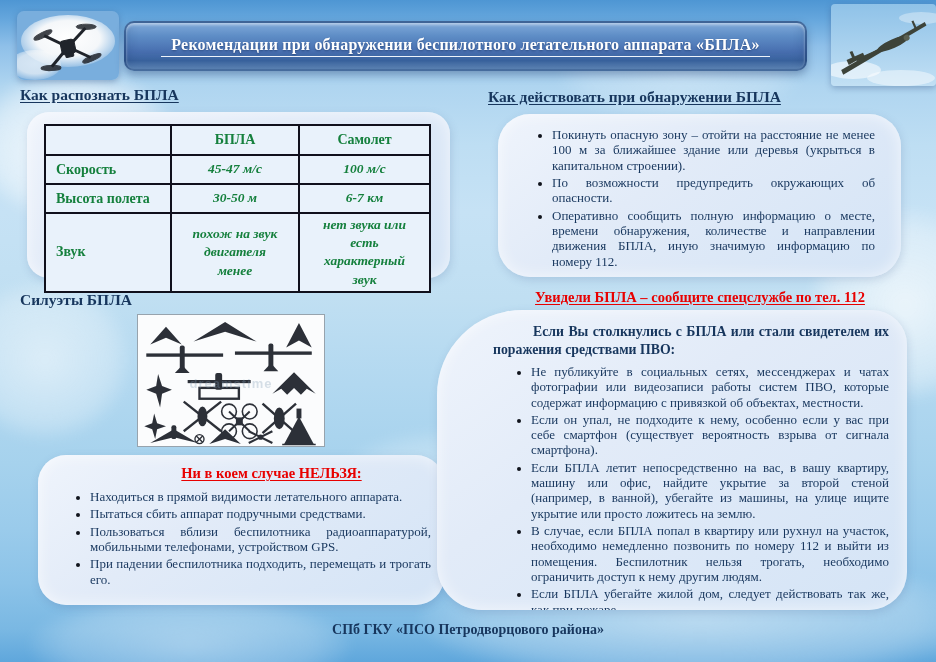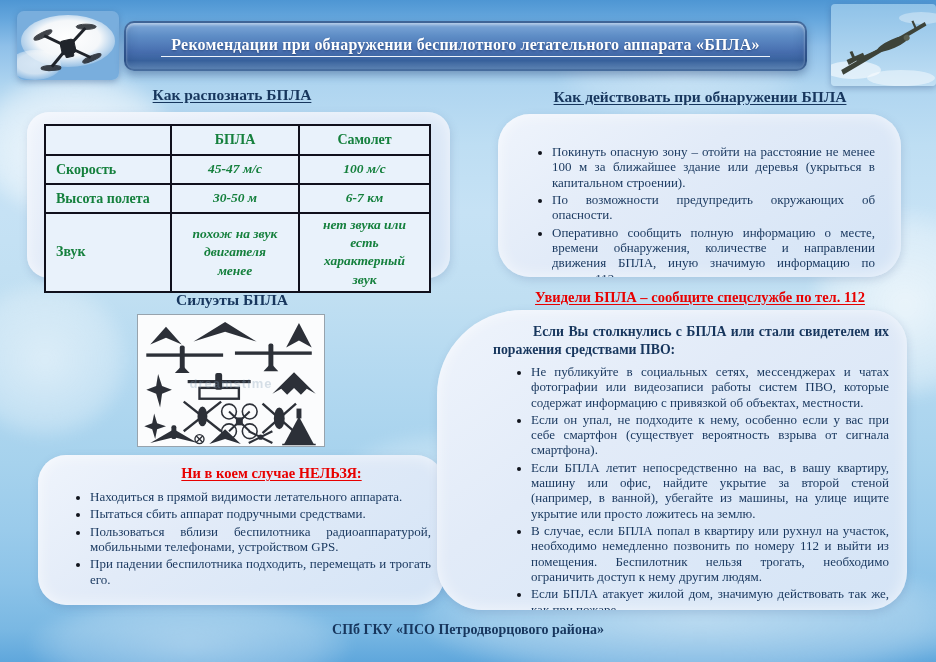--- a/index.html
+++ b/index.html
@@ -21,42 +21,42 @@
   .plane-photo{left:831px;top:4px;width:105px;height:82px;border-radius:4px;}
   
   .banner{position:absolute;left:124px;top:21px;width:683px;height:50px;border-radius:10px;
     border:2px solid rgba(28,60,110,.55);box-sizing:border-box;
     background:linear-gradient(180deg,#7FA9DA 0%,#5E8DC6 28%,#486FB0 62%,#3E68A4 82%,#6C96C8 97%);
     box-shadow:0 4px 9px rgba(20,45,95,.35), inset 0 2px 3px rgba(255,255,255,.45), inset 0 -7px 12px rgba(20,50,100,.30);
     display:flex;align-items:center;justify-content:center;}
   .banner-text{color:#ffffff;font-weight:bold;font-size:16px;letter-spacing:.2px;
     border-bottom:1.6px solid #eef3fb;padding:0 10px 2px 10px;text-shadow:0 1px 2px rgba(10,30,70,.45);}
   
-  .heading{position:absolute;text-align:center;color:#17365D;font-weight:bold;font-size:15.5px;}
+  .heading{position:absolute;color:#17365D;font-weight:bold;font-size:15.5px;}
   .heading .u{text-decoration:underline;text-underline-offset:2px;}
   .left-h1{left:20px;top:86px;width:424px;}
   .sil-h{left:20px;top:291px;width:424px;}
   .right-h1{left:488px;top:88px;width:424px;}
   .red-heading{position:absolute;text-align:center;color:#E80000;font-weight:bold;font-size:14.5px;}
   .red-heading .u{text-decoration:underline;text-underline-offset:2px;}
   .alert-line{left:488px;top:289px;width:424px;}
   
   .box{position:absolute;box-sizing:border-box;
     background:linear-gradient(145deg,#EFF4FC 0%,#E2EBF8 40%,#D4E4F6 100%);
     box-shadow:inset 0 0 16px rgba(255,255,255,.65), 1px 3px 8px rgba(80,110,160,.22);}
   .table-box{left:27px;top:112px;width:423px;height:166px;border-radius:22px;}
   .nelzya-box{left:38px;top:455px;width:406px;height:150px;border-radius:28px;padding:10px 13px 6px 12px;overflow:hidden;}
   .nelzya-box .red-heading{position:static;padding-left:62px;margin-bottom:7px;}
   .rbox1{left:498px;top:114px;width:403px;height:163px;border-radius:32px;padding:13px 26px 6px 18px;overflow:hidden;}
   .rbox2{left:437px;top:310px;width:470px;height:300px;border-radius:85px 35px 38px 45px;padding:13px 18px 6px 56px;overflow:hidden;}
   
   ul.blist{margin:0;padding:0 0 0 40px;list-style:disc outside;}
   ul.blist li{color:#17365D;font-size:13px;line-height:1.18;text-align:justify;margin:0 0 2px 0;}
   ul.blist li::marker{color:#10131c;font-size:12px;}
-  .rbox1 ul.blist{padding-left:36px;margin-top:17px;}
+  .rbox1 ul.blist{padding-left:36px;}
   .rbox2 ul.blist{padding-left:38px;}
   .intro{margin:0 0 5px 0;color:#17365D;font-weight:bold;font-size:13.8px;line-height:1.3;text-align:justify;text-indent:40px;}
   
   table.cmp{position:absolute;left:17px;top:12px;border-collapse:collapse;table-layout:fixed;}
   table.cmp td,table.cmp th{border:2px solid #10101C;background:#E9F2FB;color:#15803d;
     padding:2px 14px;vertical-align:middle;box-sizing:border-box;}
   table.cmp th{font-size:14px;font-weight:bold;text-align:center;height:30px;}
   table.cmp td.lbl{font-size:14px;font-weight:bold;text-align:left;padding-left:10px;}
   table.cmp td.val{font-size:13.5px;font-weight:bold;font-style:italic;text-align:center;line-height:1.35;}
   table.cmp tr.r1 td{height:29px;} table.cmp tr.r2 td{height:29px;} table.cmp tr.r3 td{height:59px;}
@@ -261,19 +261,19 @@
     <span class="u">Увидели БПЛА – сообщите спецслужбе по тел. 112</span>
   </div>
 
   <div class="box rbox2">
     <p class="intro">Если Вы столкнулись с БПЛА или стали свидетелем их поражения средствами ПВО:</p>
     <ul class="blist">
       <li>Не публикуйте в социальных сетях, мессенджерах и чатах фотографии или видеозаписи работы систем ПВО, которые содержат информацию с привязкой об объектах, местности.</li>
       <li>Если он упал, не подходите к нему, особенно если у вас при себе смартфон (существует вероятность взрыва от сигнала смартфона).</li>
       <li>Если БПЛА летит непосредственно на вас, в вашу квартиру, машину или офис, найдите укрытие за второй стеной (например, в ванной), убегайте из машины, на улице ищите укрытие или просто ложитесь на землю.</li>
       <li>В случае, если БПЛА попал в квартиру или рухнул на участок, необходимо немедленно позвонить по номеру 112 и выйти из помещения. Беспилотник нельзя трогать, необходимо ограничить доступ к нему другим людям.</li>
-      <li>Если БПЛА атакует жилой дом, значимую действовать так же, как при пожаре.</li>
+      <li>Если БПЛА убегайте жилой дом, следует действовать так же, как при пожаре.</li>
     </ul>
   </div>
 
   <div class="footer">СПб ГКУ «ПСО Петродворцового района»</div>
 
 </div>
 
 </body></html>

